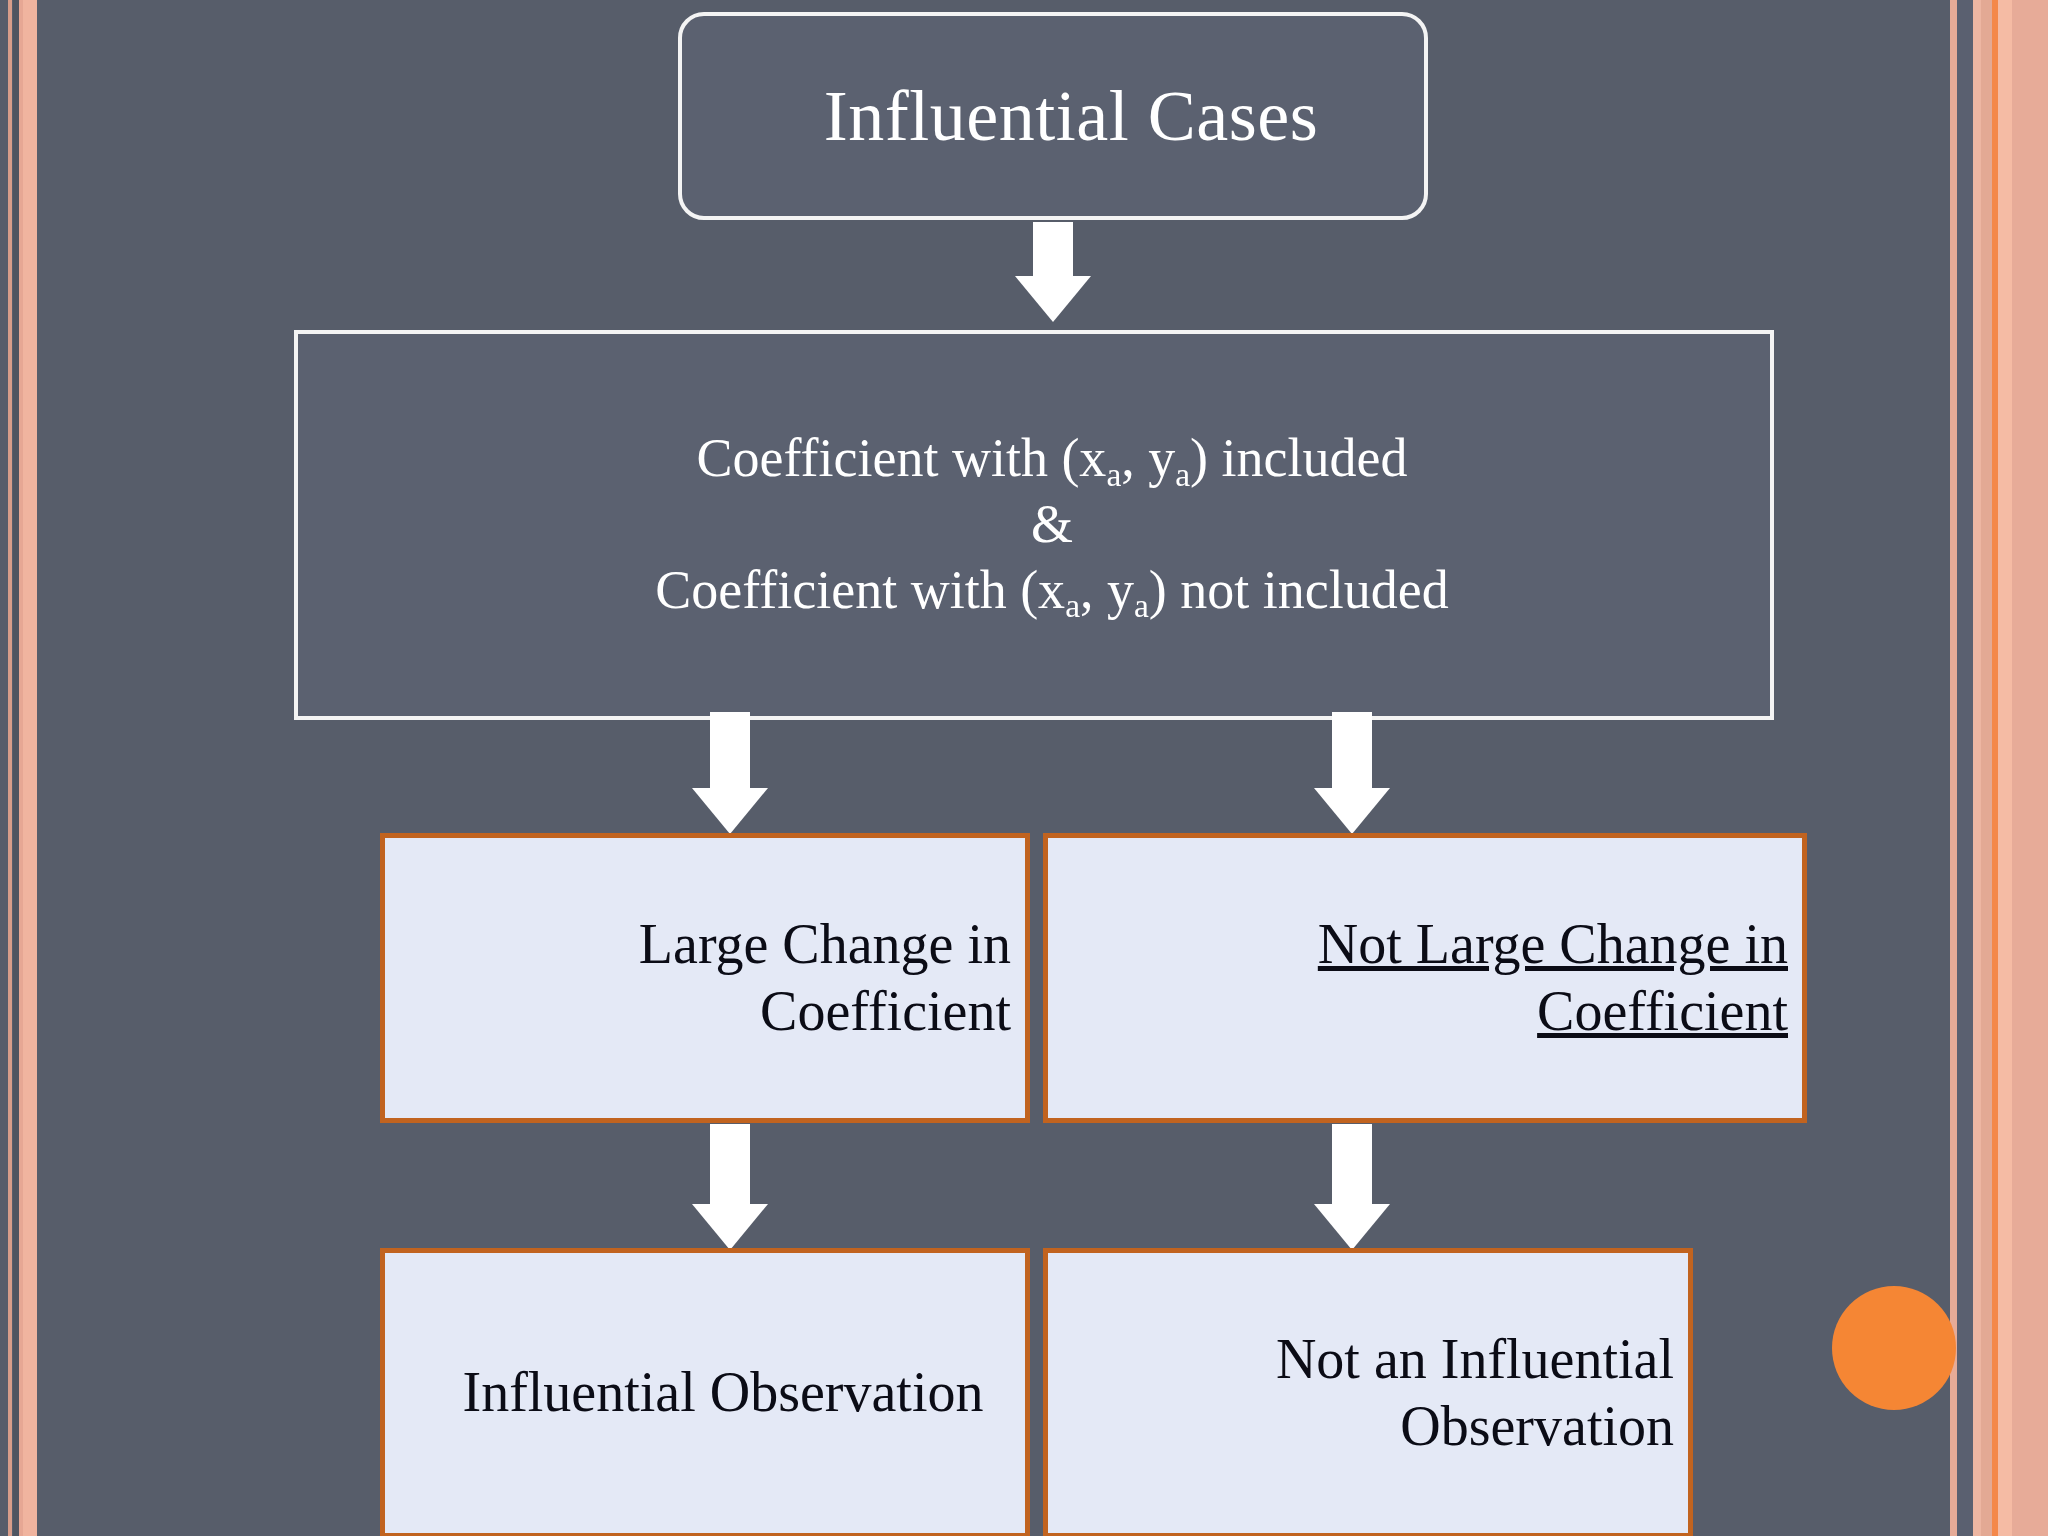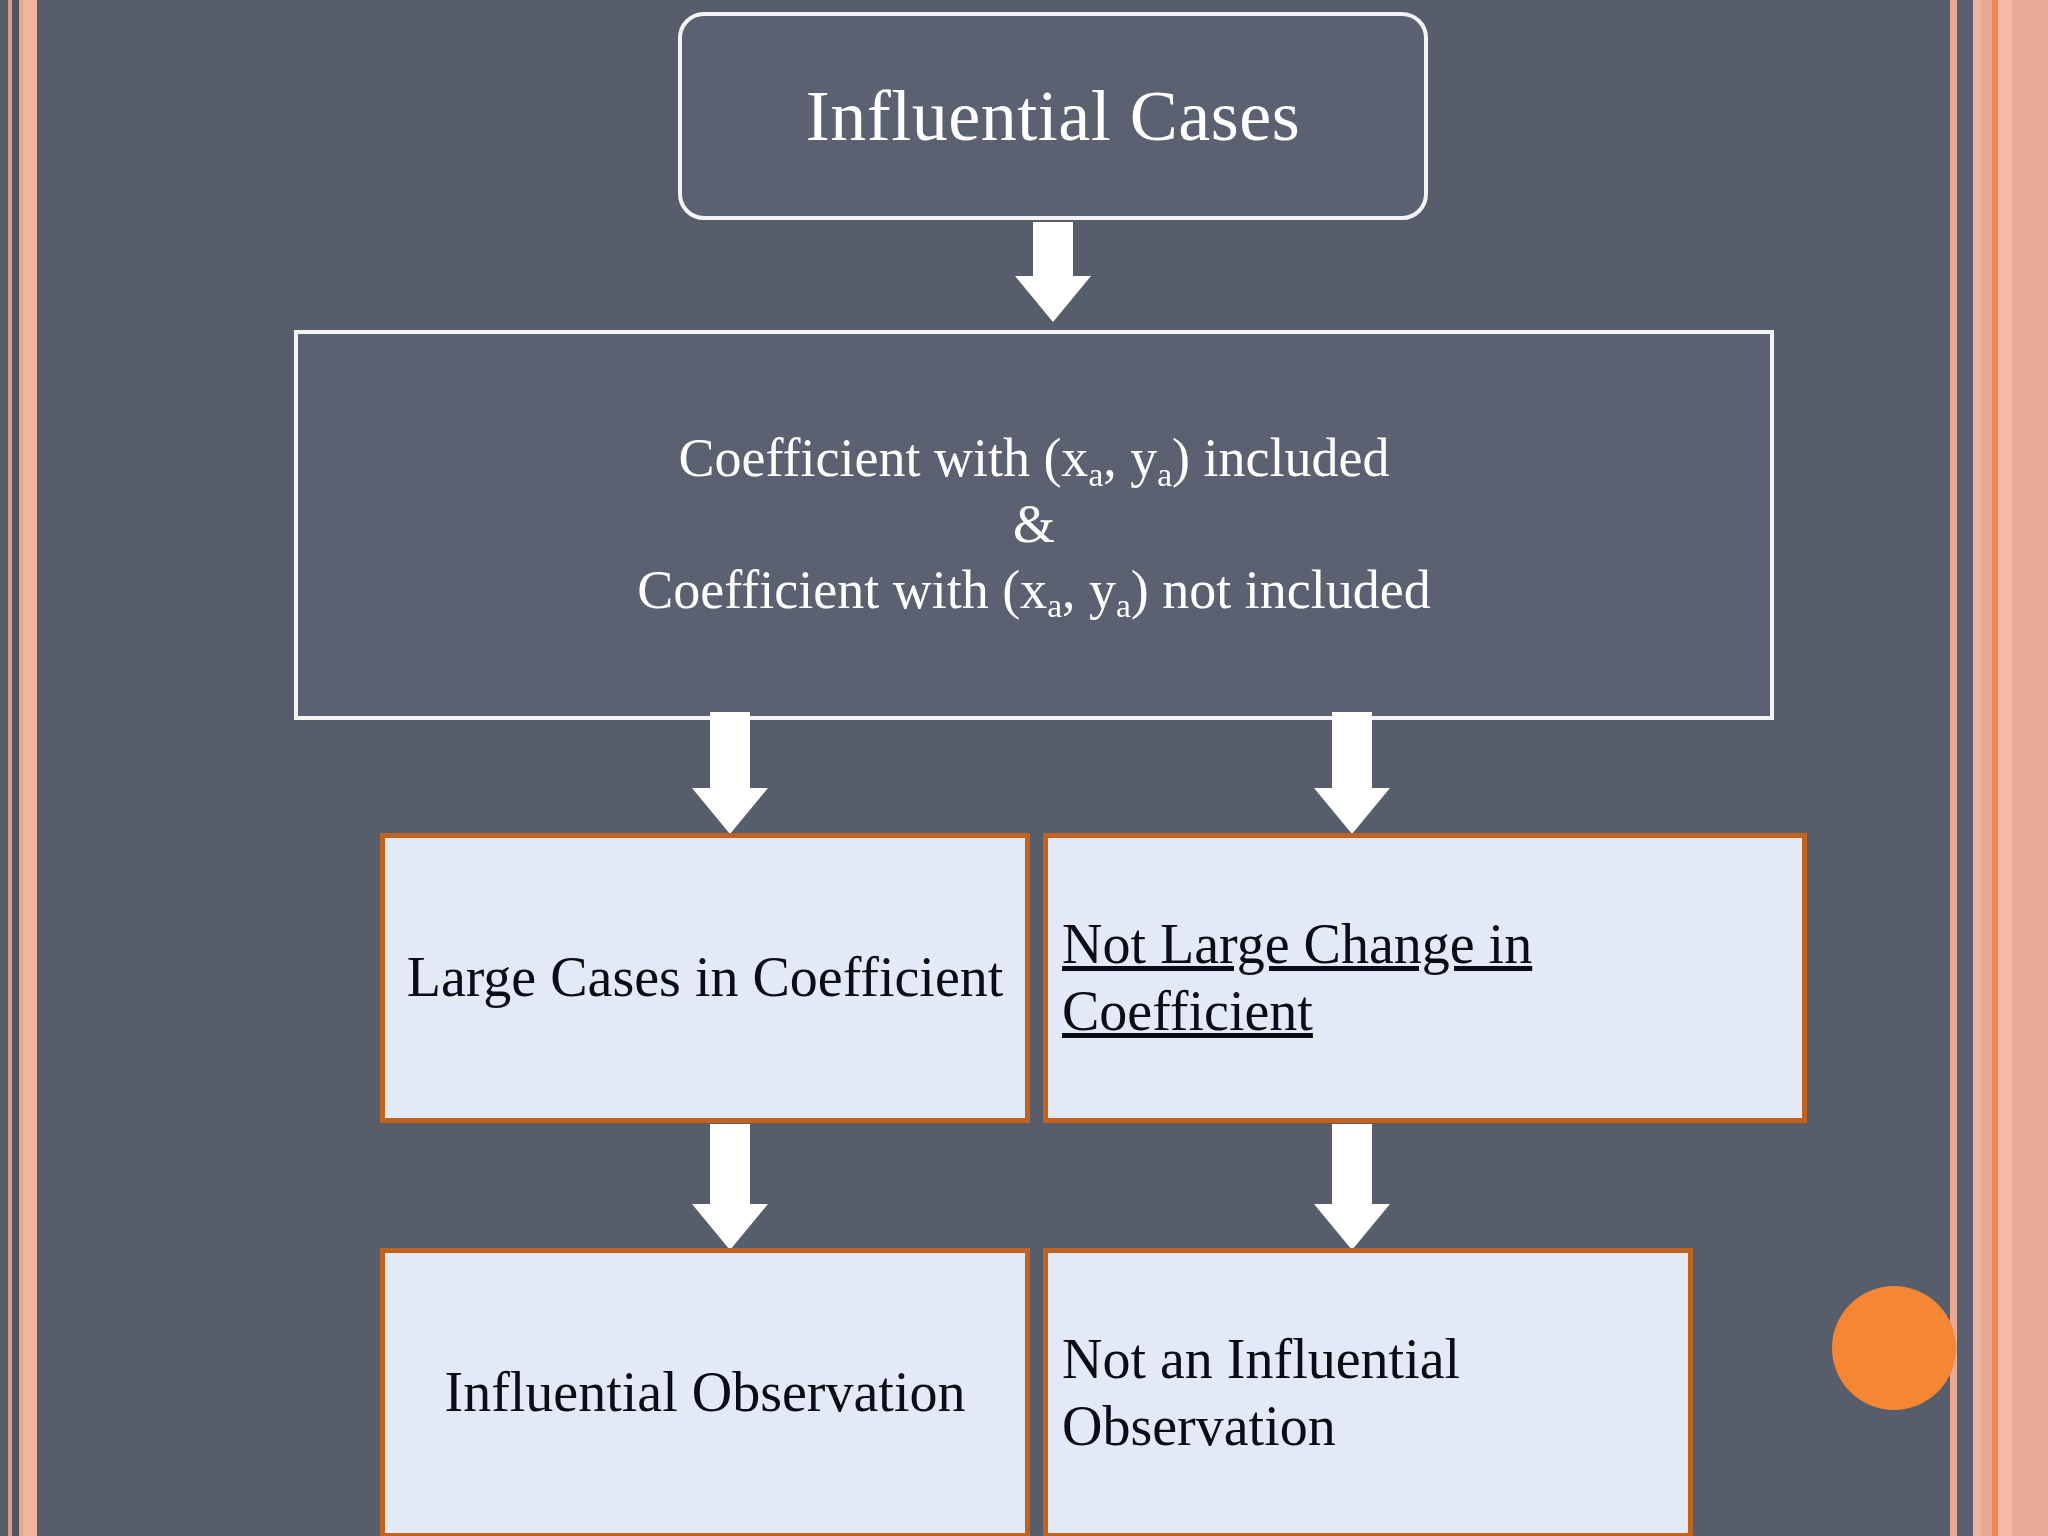--- a/index.html
+++ b/index.html
@@ -23,21 +23,22 @@
     bottom: 0;
   }
 
   
   .node {
     position: absolute;
     box-sizing: border-box;
     display: flex;
     align-items: center;
     justify-content: center;
-    text-align: left;
+    text-align: right;
+    padding-left: 36px;
   }
 
   .node-dark {
     background: #5b6170;
     border: 4px solid #f4f4f4;
     color: #ffffff;
   }
 
   .node-rounded {
     border-radius: 26px;
@@ -234,21 +235,21 @@
   <div id="arrow-left-1" class="arrow">
     <span class="shaft"></span>
       <span class="head"></span>
   </div>
   <div id="arrow-right-1" class="arrow">
     <span class="shaft"></span>
       <span class="head"></span>
   </div>
 
   <div id="node-large-change" class="node node-light">
-    <span class="node-text">Large Cases in Coefficient</span>
+    <span class="node-text">Large Change in Coefficient</span>
   </div>
   <div id="node-not-large-change" class="node node-light">
     <span class="node-text">Not Large Change in Coefficient</span>
   </div>
 
   <div id="arrow-left-2" class="arrow">
     <span class="shaft"></span>
       <span class="head"></span>
   </div>
   <div id="arrow-right-2" class="arrow">

